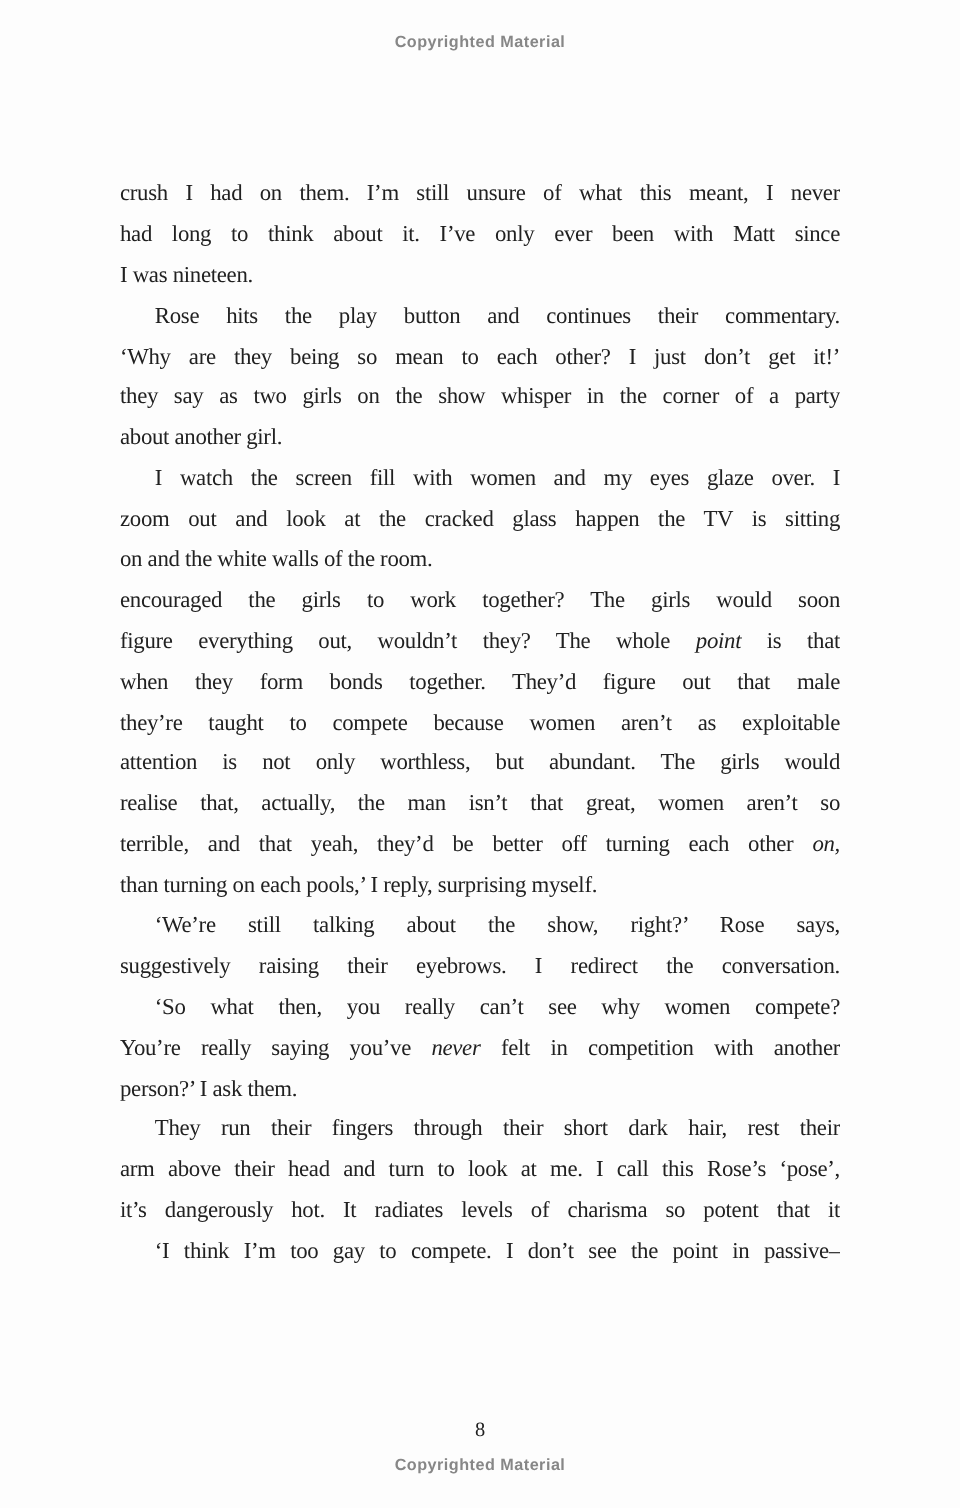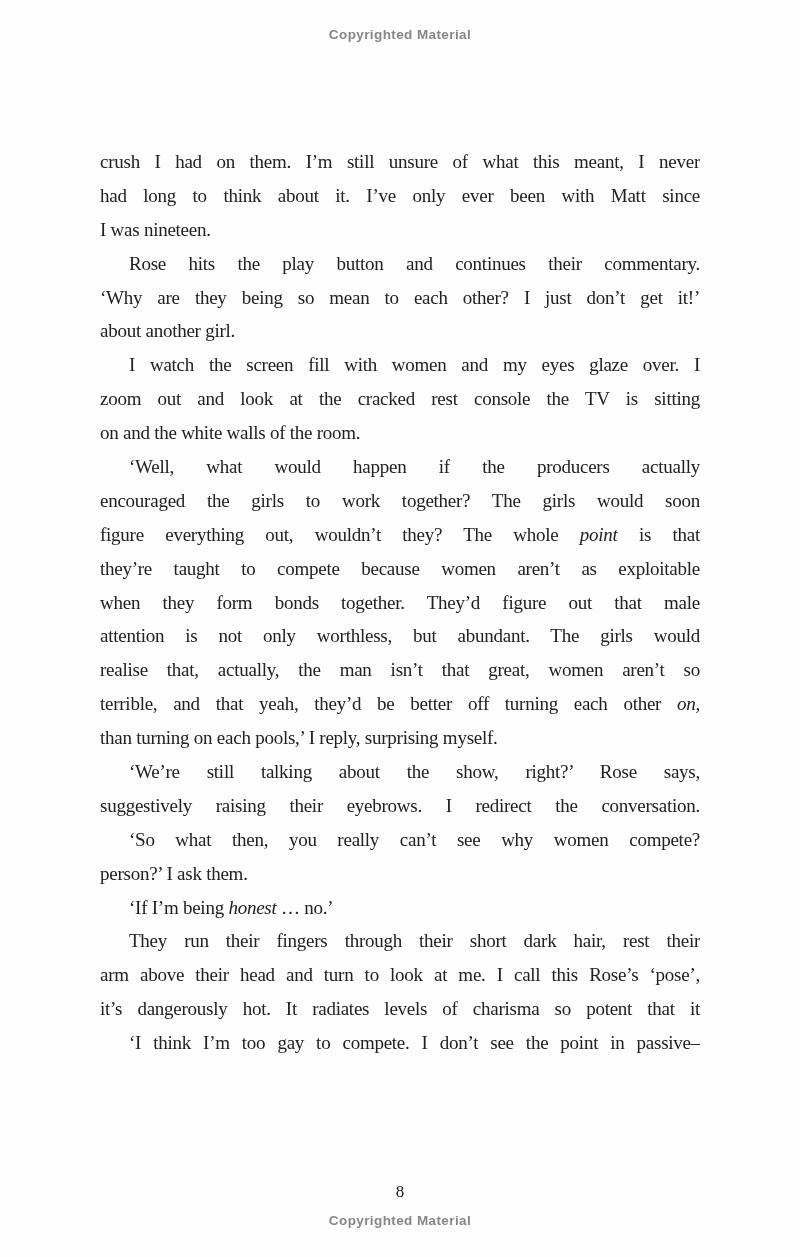--- a/index.html
+++ b/index.html
@@ -68,38 +68,38 @@
 
 <div class="page" style="--paper: #fdfdfd; --ink: #212121; --notice-ink: #878787;">
   <div class="notice top">Copyrighted Material</div>
 
   <main class="body-text">
       <div class="line"><span>crush I had on them. I’m still unsure of what this meant, I never</span></div>
       <div class="line"><span>had long to think about it. I’ve only ever been with Matt since</span></div>
       <div class="line last"><span>I was nineteen.</span></div>
       <div class="line indent"><span>Rose hits the play button and continues their commentary.</span></div>
       <div class="line"><span>‘Why are they being so mean to each other? I just don’t get it!’</span></div>
+      <div class="line"><span>they say as two girls on the show whisper in the corner of a party</span></div>
       <div class="line last"><span>about another girl.</span></div>
       <div class="line indent"><span>I watch the screen fill with women and my eyes glaze over. I</span></div>
-      <div class="line"><span>zoom out and look at the cracked rest console the TV is sitting</span></div>
+      <div class="line"><span>zoom out and look at the cracked glass happen the TV is sitting</span></div>
       <div class="line last"><span>on and the white walls of the room.</span></div>
-      <div class="line indent"><span>‘Well, what would happen if the producers actually</span></div>
       <div class="line"><span>encouraged the girls to work together? The girls would soon</span></div>
       <div class="line"><span>figure everything out, wouldn’t they? The whole </span><em>point</em><span> is that</span></div>
+      <div class="line"><span>when they form bonds together. They’d figure out that male</span></div>
       <div class="line"><span>they’re taught to compete because women aren’t as exploitable</span></div>
-      <div class="line"><span>when they form bonds together. They’d figure out that male</span></div>
       <div class="line"><span>attention is not only worthless, but abundant. The girls would</span></div>
       <div class="line"><span>realise that, actually, the man isn’t that great, women aren’t so</span></div>
       <div class="line"><span>terrible, and that yeah, they’d be better off turning each other </span><em>on,</em></div>
       <div class="line last"><span>than turning on each pools,’ I reply, surprising myself.</span></div>
       <div class="line indent"><span>‘We’re still talking about the show, right?’ Rose says,</span></div>
       <div class="line"><span>suggestively raising their eyebrows. I redirect the conversation.</span></div>
       <div class="line indent"><span>‘So what then, you really can’t see why women compete?</span></div>
+      <div class="line"><span>You’re really saying you’ve </span><em>never</em><span> felt in competition with another</span></div>
       <div class="line last"><span>person?’ I ask them.</span></div>
-      <div class="line indent last"><span>‘If I’m being </span><em>honest</em><span> … no.’</span></div>
       <div class="line indent"><span>They run their fingers through their short dark hair, rest their</span></div>
       <div class="line"><span>arm above their head and turn to look at me. I call this Rose’s ‘pose’,</span></div>
       <div class="line"><span>it’s dangerously hot. It radiates levels of charisma so potent that it</span></div>
       <div class="line indent"><span>‘I think I’m too gay to compete. I don’t see the point in passive–</span></div>
     </main>
 
   <div class="page-number">8</div>
 
   <div class="notice bottom">Copyrighted Material</div>
 </div>

